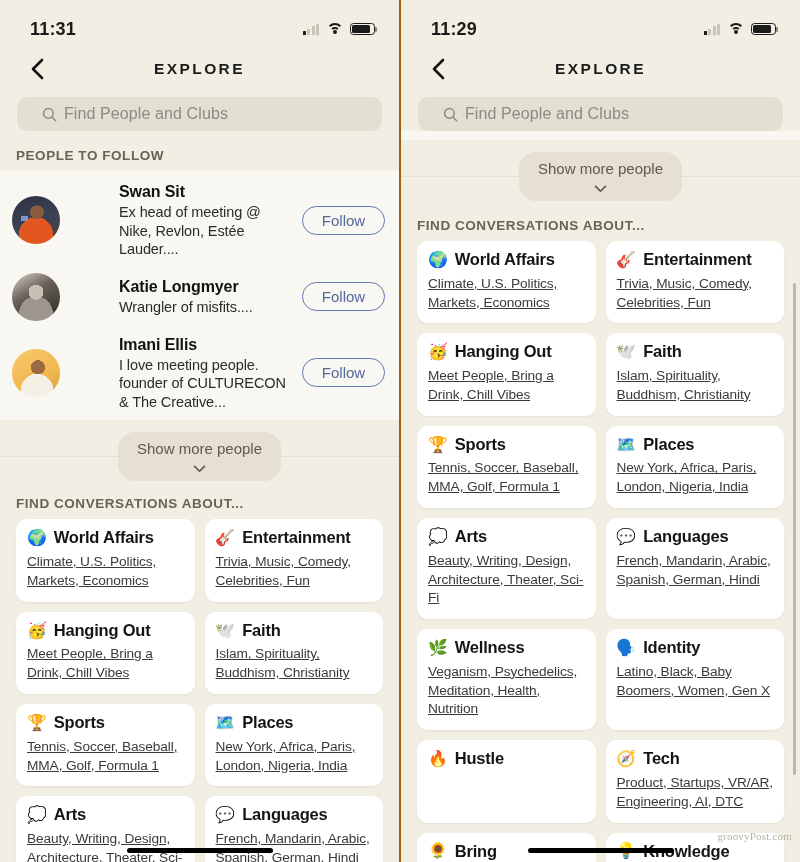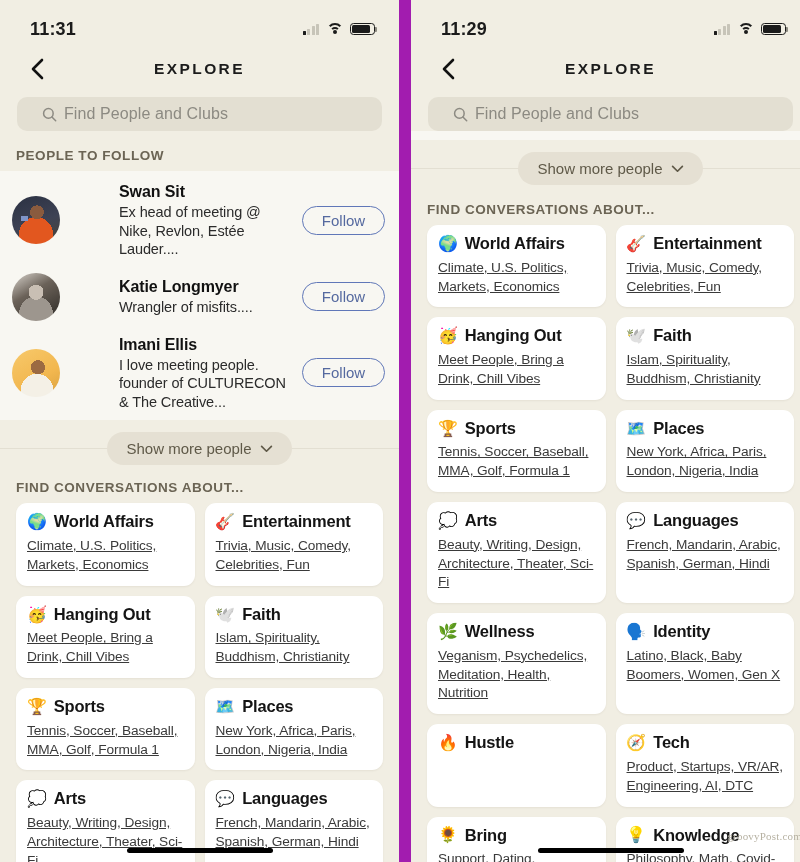--- a/index.html
+++ b/index.html
@@ -5,23 +5,23 @@
   * { box-sizing: border-box; margin: 0; padding: 0; }
   html, body {
     width: 800px; height: 862px;
     background: #000;
     font-family: "Liberation Sans", sans-serif;
     overflow: hidden;
   }
   .screenshot {
     position: relative;
     width: 800px; height: 862px;
-    background: #a21caf;
+    background: #a16207;
     display: flex;
-    gap: 12px;
+    gap: 2px;
   }
   .phone {
     position: relative;
     width: 399px; height: 862px;
     background: #F1EEE3;
     overflow: hidden;
     flex: none;
   }
   .phone.right { width: 399px; }
 
@@ -136,21 +136,21 @@
   }
   .showmore-wrap:before {
     content: ""; position: absolute; left: 0; right: 0; top: 50%;
     height: 1px; background: #E3DFD2;
   }
   .showmore-btn {
     position: relative; z-index: 1;
     background: #E5E0D3; border: none; border-radius: 17px;
     padding: 8px 19px; font-size: 15px; color: #5F5948;
     font-family: inherit; cursor: pointer;
-    display: flex; align-items: center; gap: 8px;
+    display: flex; align-items: center; gap: 8px; flex-direction: column;
   }
 
   
   .cat-grid {
     display: grid; grid-template-columns: 1fr 1fr;
     gap: 10px; padding: 0 16px;
   }
   .cat-card {
     background: #fff; border-radius: 11px; padding: 9px 11px 11px;
     min-height: 78px; cursor: pointer;

